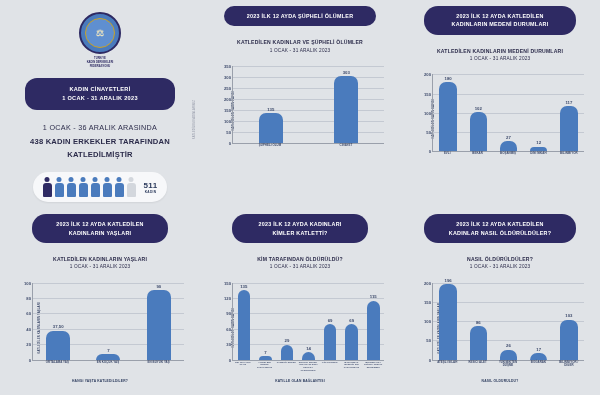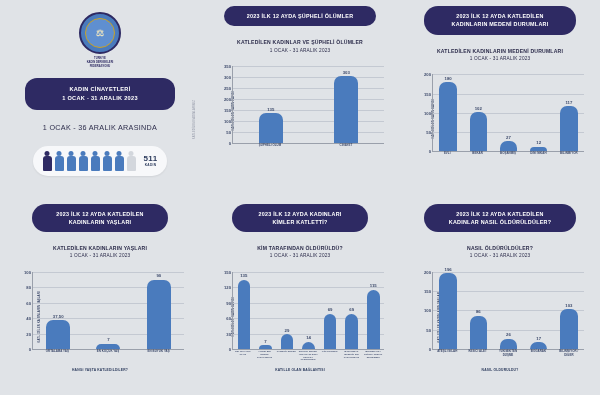--- a/index.html
+++ b/index.html
@@ -238,20 +238,22 @@
 KADIN DERNEKLERİ
 FEDERASYONU</div>
 
     <div class="hero-pill">
       <div>KADIN CİNAYETLERİ</div>
       <div>1 OCAK - 31 ARALIK 2023</div>
     </div>
 
     <div class="hero-statement">
       <div class="l1">1 OCAK - 36 ARALIK ARASINDA</div>
+      <div class="l2">438 KADIN ERKEKLER TARAFINDAN</div>
+      <div class="l2">KATLEDİLMİŞTİR</div>
     </div>
 
     <div class="people-card">
       <div id="people-row" style="display:flex;gap:3px">
           <div class="person dark">
             <div class="head"></div>
             <div class="body"></div>
           </div>
           <div class="person mid">
             <div class="head"></div>

